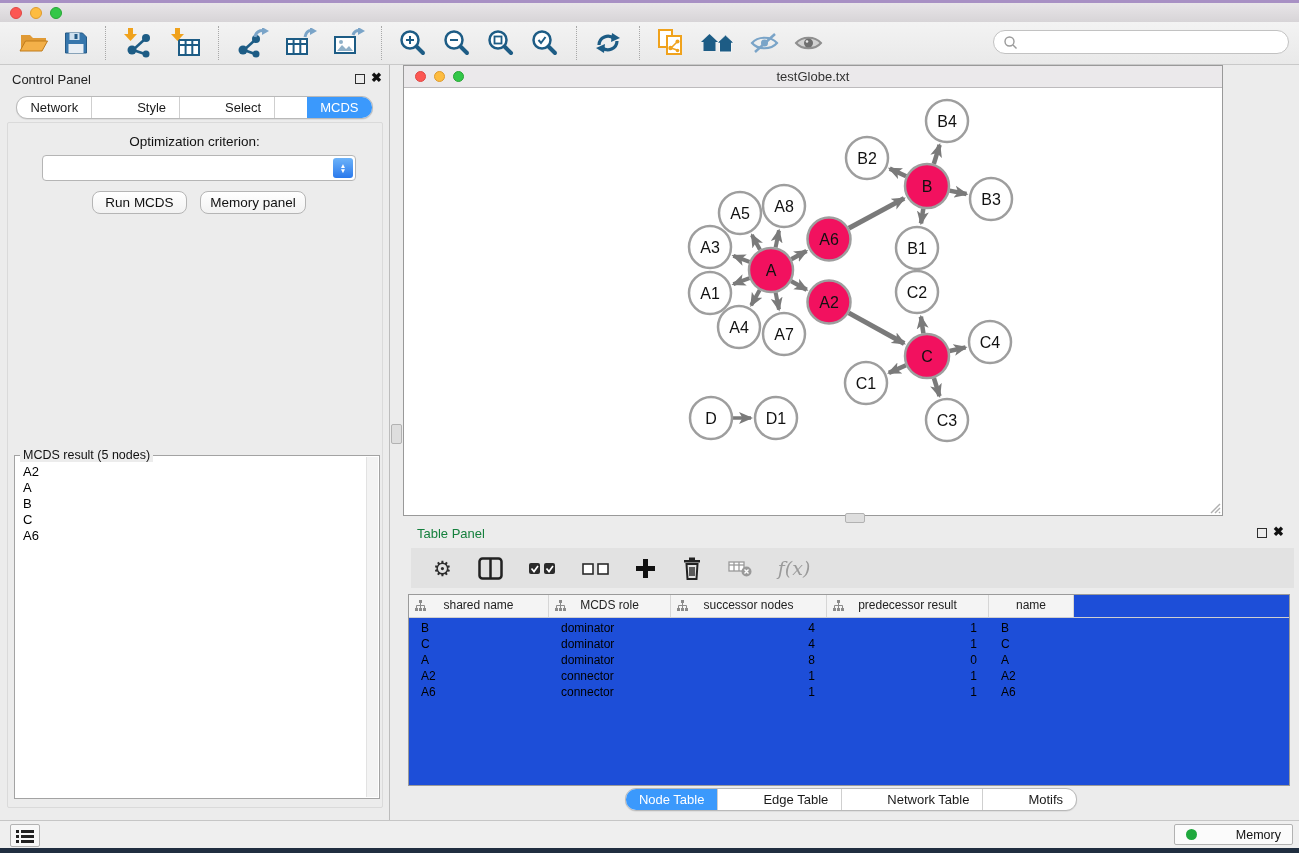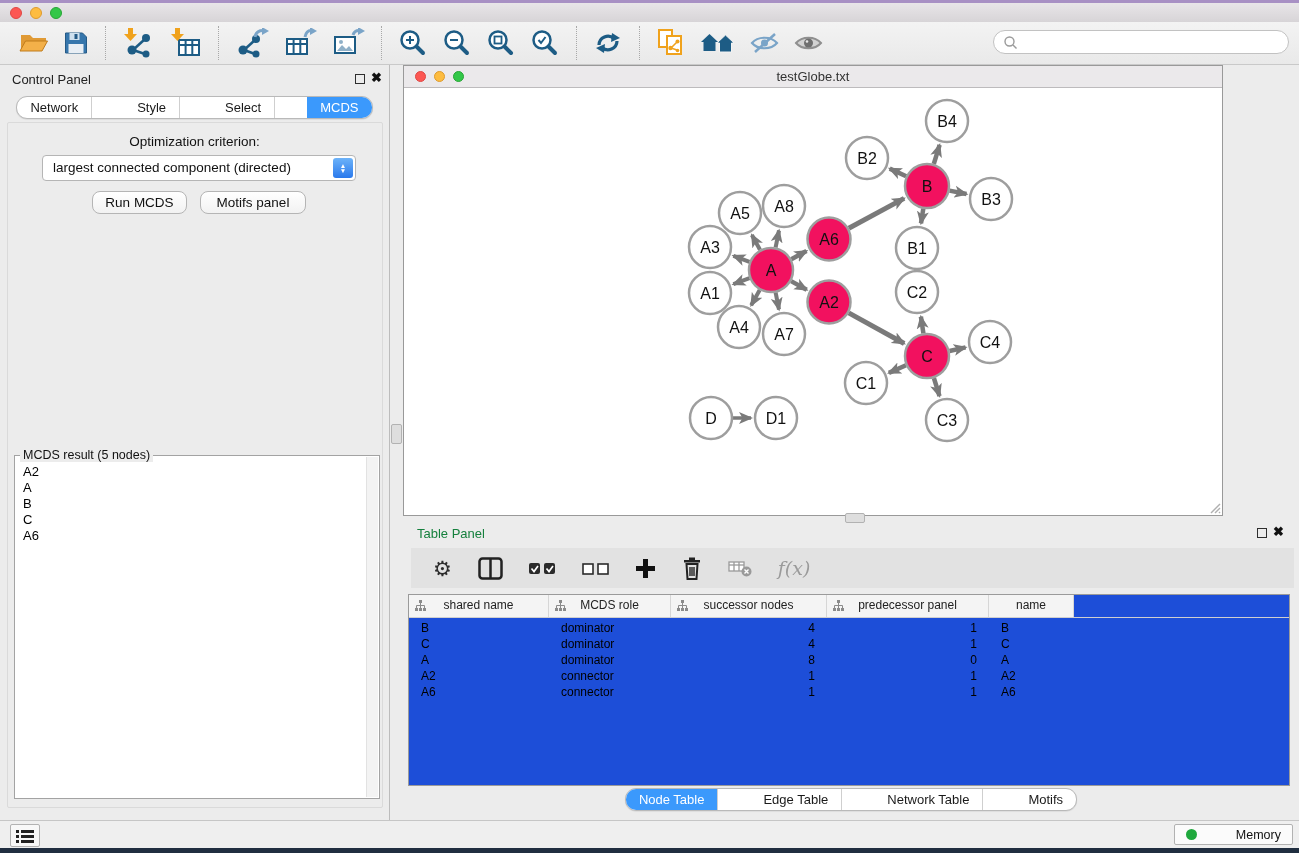--- a/index.html
+++ b/index.html
@@ -295,28 +295,27 @@
     <span class="seg-control" id="cp-tabs">
         <span class="seg">Network</span>
         <span class="seg">Style</span>
         <span class="seg">Select</span>
         <span class="seg active">MCDS</span>
       </span>
   </div>
   <div id="cp-content-border"></div>
   <div id="opt-label">Optimization criterion:</div>
   <div id="criterion">
-    <span id="criterion-text">largest connected component (directed)</span>
     <span id="criterion-stepper">
         <span class="step-arrow">▲</span>
         <span class="step-arrow">▼</span>
       </span>
   </div>
   <div class="cp-btn" id="run-btn">Run MCDS</div>
-  <div class="cp-btn" id="close-panel-btn">Motifs panel</div>
+  <div class="cp-btn" id="close-panel-btn">Memory panel</div>
   <div id="mcds-box">
     <span id="mcds-legend">MCDS result (5 nodes)</span>
     <div id="mcds-list">
         <div class="mcds-item">A2</div>
         <div class="mcds-item">A</div>
         <div class="mcds-item">B</div>
         <div class="mcds-item">C</div>
         <div class="mcds-item">A6</div>
       </div>
     <div id="mcds-scroll"></div>
@@ -502,21 +501,21 @@
             <path d="M5.5 3v2.5M1.5 8V5.5h8V8M5.5 5.5V8" stroke="#8a8a8a" fill="none"></path>
           </svg><span>successor nodes</span></div>
         <div class="th" style="width: 162px;"><svg class="tree-ico" width="11" height="11" viewBox="0 0 11 11">
             <g fill="#8a8a8a">
               <rect x="4" width="3" height="3"></rect>
               <rect y="8" width="3" height="3"></rect>
               <rect x="4" y="8" width="3" height="3"></rect>
               <rect x="8" y="8" width="3" height="3"></rect>
             </g>
             <path d="M5.5 3v2.5M1.5 8V5.5h8V8M5.5 5.5V8" stroke="#8a8a8a" fill="none"></path>
-          </svg><span>predecessor panel</span></div>
+          </svg><span>predecessor result</span></div>
         <div class="th" style="width: 85px;"><span>name</span></div>
       </div>
     <div id="tbl-body">
         <div class="tr">
           <div class="td" style="width: 140px; text-align: left;">B</div>
           <div class="td" style="width: 122px; text-align: left;">dominator</div>
           <div class="td" style="width: 156px; text-align: right;">4</div>
           <div class="td" style="width: 162px; text-align: right;">1</div>
           <div class="td" style="width: 85px; text-align: left;">B</div>
         </div>

